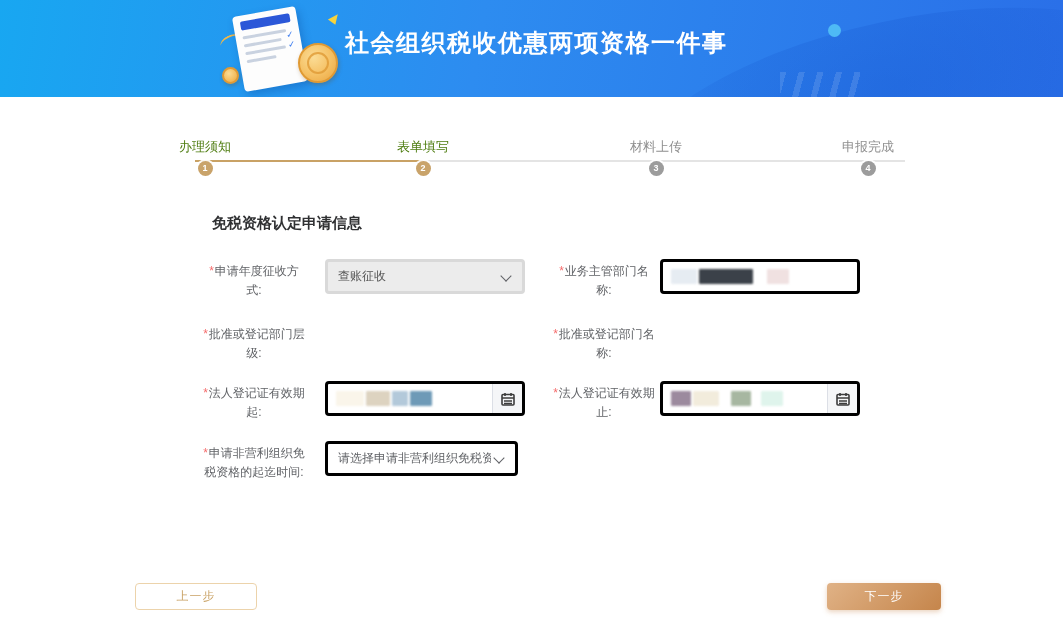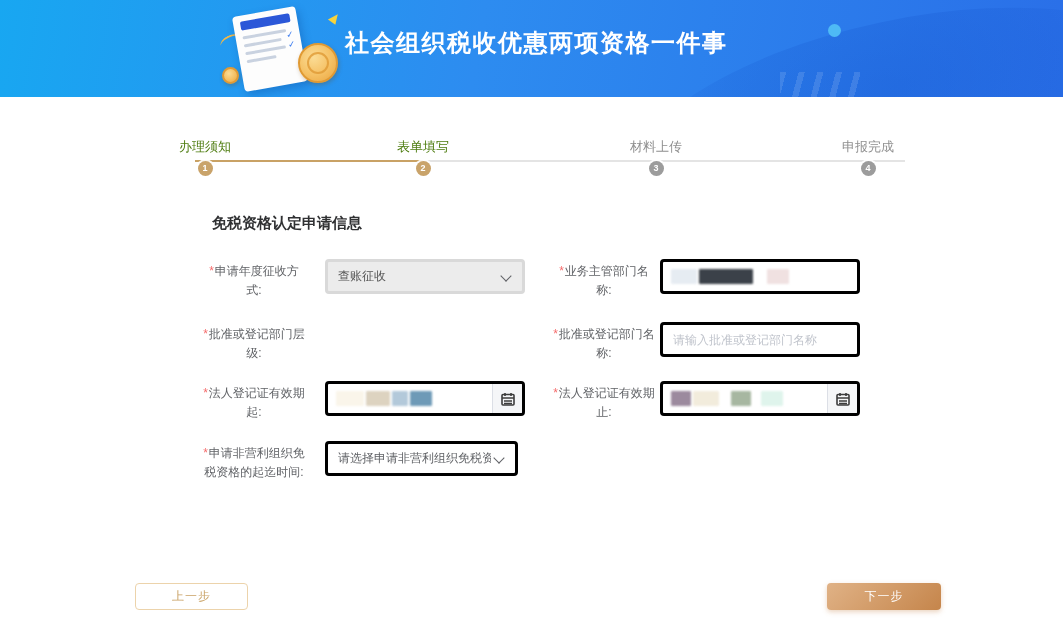--- a/index.html
+++ b/index.html
@@ -78,21 +78,21 @@
   .ctl input::placeholder { color:#c0c4cc; }
   .redact-box { padding-left:8px; display:flex; align-items:center; flex:1; }
   .redact { display:inline-block; height:15px; margin-right:2px; border-radius:1px; filter:blur(0.8px); }
   .cal-btn { flex:none; width:30px; height:100%; background:#f5f6f8; border-left:1px solid #dcdfe6;
     display:flex; align-items:center; justify-content:center; cursor:pointer; }
   .narrow { width:193px; }
 
   
   .btn { position:absolute; top:583px; height:27px; border-radius:4px; font-size:12px;
     display:flex; align-items:center; justify-content:center; cursor:pointer; letter-spacing:1px; }
-  .btn-prev { left:135px; width:113px; background:#fff; border:1px solid #ecd3ab; color:#c9a265; }
+  .btn-prev { left:135px; width:122px; background:#fff; border:1px solid #ecd3ab; color:#c9a265; }
   .btn-next { left:827px; width:114px; border:none; color:#fff;
     background:linear-gradient(135deg,#e0b286 0%,#c5854b 100%); box-shadow:0 2px 5px rgba(197,133,75,0.35); }
 </style>
 </head>
 <body>
 
 <div class="canvas">
 
   <header class="banner">
     <div class="banner-wave"></div>
@@ -165,23 +165,20 @@
   <div class="row row2">
     <div class="f-label lab-c1">
       <span><span class="req">*</span><span>批准或登记部门层</span></span>
       <span class="l2">级:</span>
     </div>
 
     <div class="f-label lab-c2">
       <span><span class="req">*</span><span>批准或登记部门名</span></span>
       <span class="l2">称:</span>
     </div>
-    <div class="ctl ctl-c2">
-      <input type="text" placeholder="请输入批准或登记部门名称" style="">
-    </div>
   </div>
 
   <div class="row row3">
     <div class="f-label lab-c1">
       <span><span class="req">*</span><span>法人登记证有效期</span></span>
       <span class="l2">起:</span>
     </div>
     <div class="ctl ctl-c1">
       <span class="redact-box">
           <span class="redact" style="background: rgb(250, 245, 234); width: 28px;"></span>

